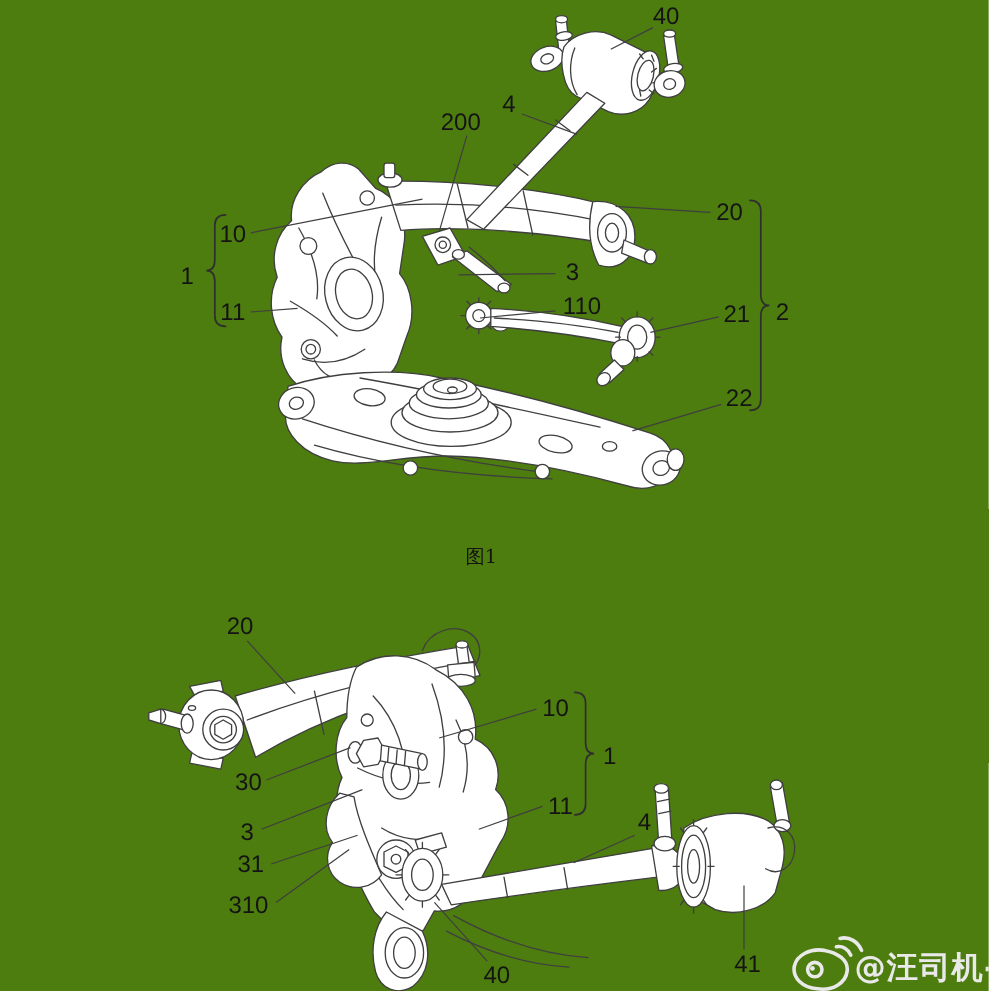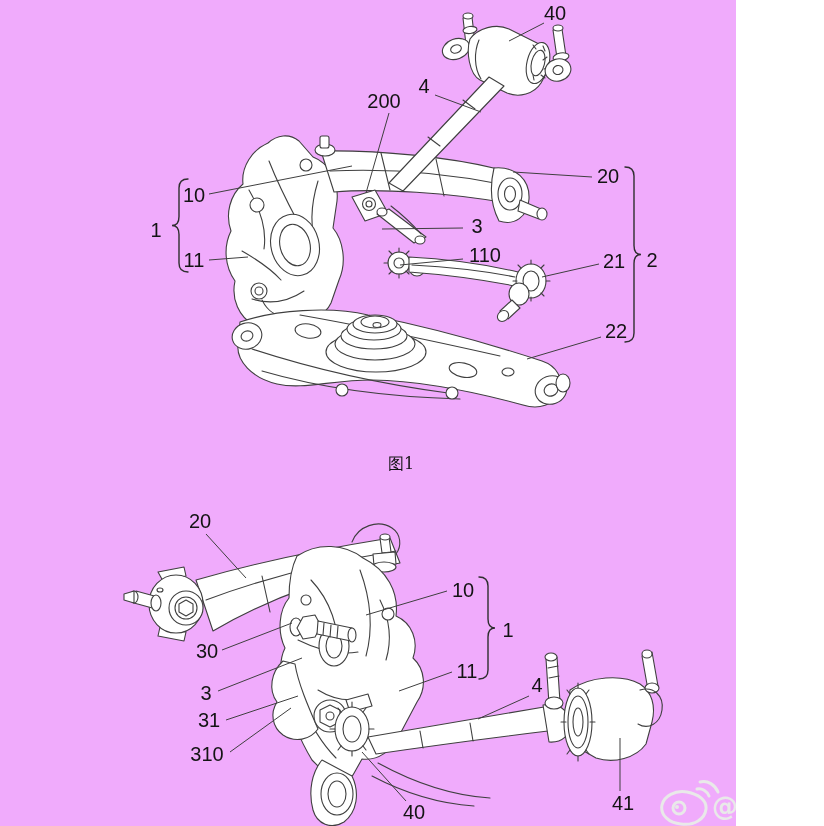--- a/index.html
+++ b/index.html
@@ -1,16 +1,16 @@
 <!DOCTYPE html>
 <html><head>
 <meta charset="utf-8">
 <style>
   html,body{margin:0;padding:0;background:#ffffff;}
-  .page{position:relative;width:736px;height:826px;background:#f0abfc;overflow:hidden;
+  .page{position:relative;width:824px;height:826px;background:#4d7c0f;overflow:hidden;
         font-family:"Liberation Sans",sans-serif;}
   svg{position:absolute;left:0;top:0;}
   .ln{fill:none;stroke:#3f3f3f;stroke-width:1.1;stroke-linejoin:round;stroke-linecap:round;}
   .fw{fill:#ffffff;stroke:#3f3f3f;stroke-width:1.1;stroke-linejoin:round;}
   .ref-label{font:20px "Liberation Sans",sans-serif;fill:#141414;text-anchor:middle;}
   .leader{stroke:#3f3f3f;stroke-width:1;fill:none;}
   .brace{fill:none;stroke:#2e2e2e;stroke-width:1.4;stroke-linecap:round;}
   .caption{font:16px "DejaVu Serif",serif;fill:#141414;text-anchor:middle;}
   .wm-text{font:bold 26px "DejaVu Sans",sans-serif;fill:#e9e9e9;letter-spacing:1px;}
   .wm-ic{fill:none;stroke:#e9e9e9;stroke-width:3;stroke-linecap:round;}

